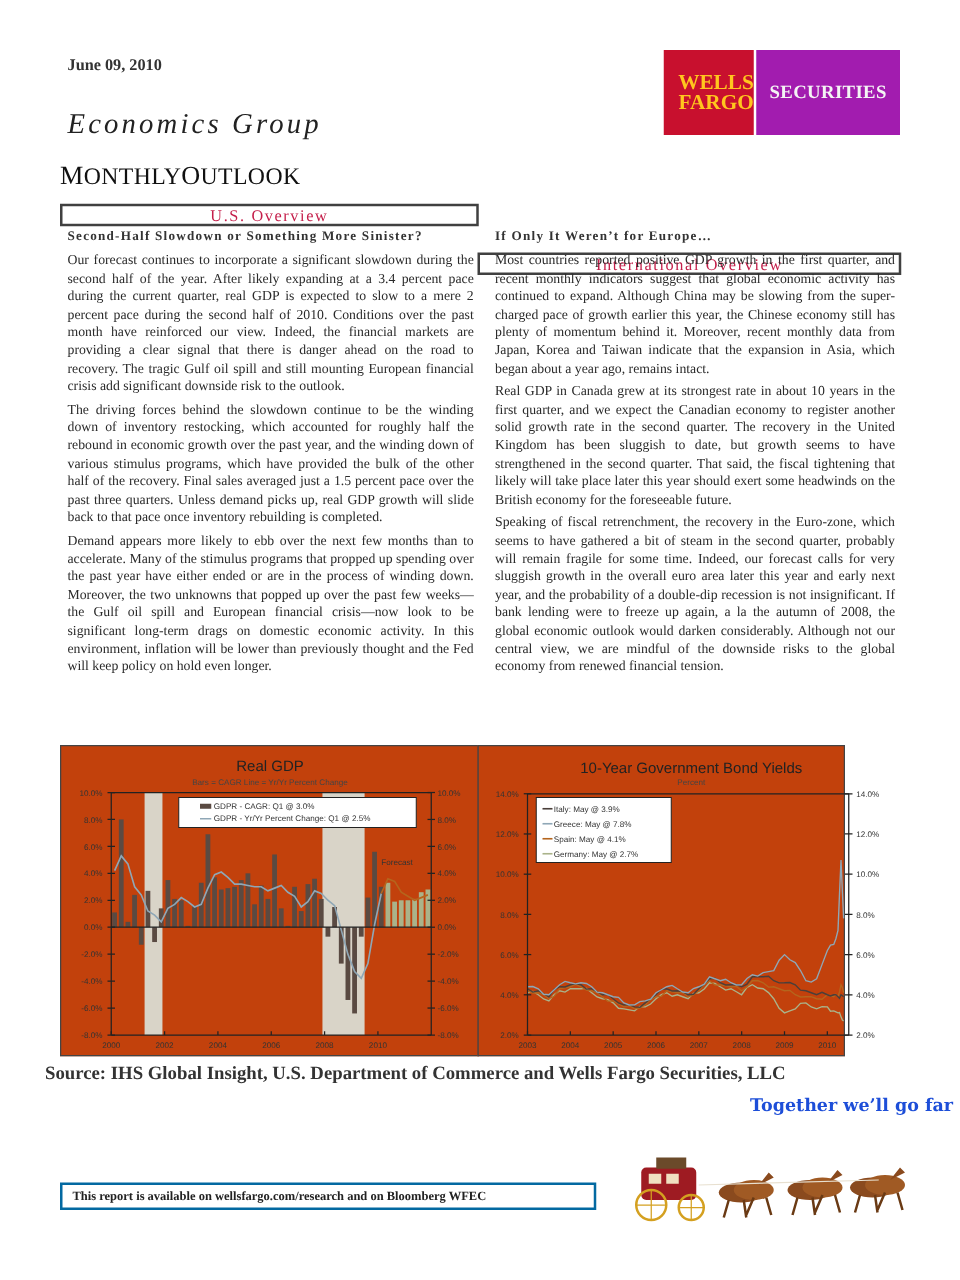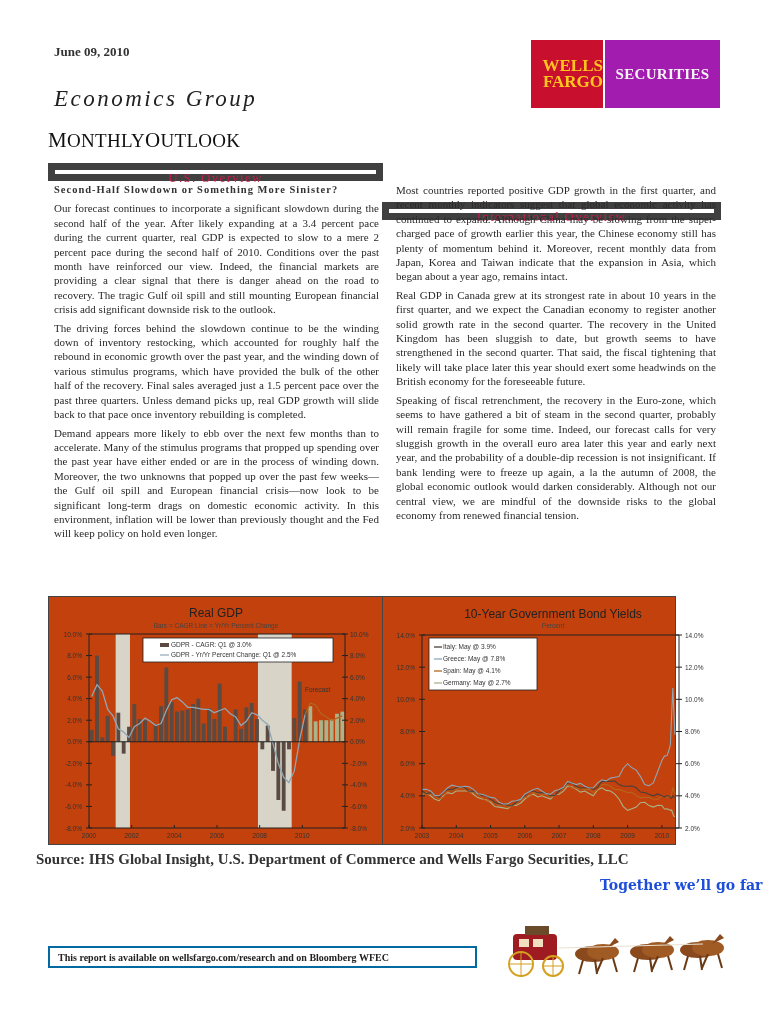--- a/index.html
+++ b/index.html
@@ -6,21 +6,21 @@
   html, body { width: 768px; height: 1024px; background: #ffffff; overflow: hidden; }
   body { position: relative; font-family: "Liberation Serif", "DejaVu Serif", serif; color: #222; }
   .abs { position: absolute; }
   .date { left: 54px; top: 44px; font-size: 13px; font-weight: bold; color: #333; }
   .group { left: 54px; top: 86px; font-size: 23px; font-style: italic; letter-spacing: 2.5px; color: #222; }
   .outlook { left: 48px; top: 128px; font-size: 19px; letter-spacing: 0.3px; color: #111; }
   .outlook .big { font-size: 21px; }
   .logo { left: 531px; top: 40px; height: 68px; display: flex; text-align: right; }
   .logo .wf { width: 72px; height: 68px; background: #c8102e; color: #ffc61e; font-family: "Liberation Serif", serif; font-weight: bold; font-size: 17px; line-height: 16px; display: flex; flex-direction: column; justify-content: center; padding-left: 8px; }
   .logo .sec { width: 115px; height: 68px; margin-left: 2px; background: #a21caf; color: #f4f4f4; font-family: "Liberation Serif", serif; font-weight: bold; font-size: 15px; display: flex; align-items: center; justify-content: center; letter-spacing: 0.3px; }
-  .sechdr { top: 163px; height: 18px; border: 7px solid #404040; font-size: 13px; color: #c41e4a; letter-spacing: 1.3px; text-align: center; line-height: 16px; }
+  .sechdr { top: 163px; height: 18px; border: 2px solid #404040; font-size: 13px; color: #c41e4a; letter-spacing: 1.3px; text-align: center; line-height: 16px; }
   .sechdr.left { left: 48px; width: 335px; }
   .sechdr.right { left: 382px; width: 339px; margin-top: 39px; }
   .col { font-size: 11px; line-height: 14.4px; text-align: justify; color: #2a2a2a; }
   .col.left { left: 54px; top: 183px; width: 325px; }
   .col.right { left: 396px; top: 183px; width: 320px; }
   .col .sub { font-weight: bold; letter-spacing: 1px; margin-bottom: 4px; color: #333; font-size: 10.5px; }
   .col p { margin-bottom: 4px; }
   .chartbox { top: 596px; height: 249px; border: 1px solid #444; background: #c2410c; }
   .chartbox.left { left: 48px; width: 335px; }
   .chartbox.right { left: 382px; width: 294px; }
@@ -50,20 +50,21 @@
 <div class="abs sechdr right">International Overview</div>
 
 <div class="abs col left">
   <div class="sub">Second-Half Slowdown or Something More Sinister?</div>
   <p>Our forecast continues to incorporate a significant slowdown during the second half of the year. After likely expanding at a 3.4 percent pace during the current quarter, real GDP is expected to slow to a mere 2 percent pace during the second half of 2010. Conditions over the past month have reinforced our view. Indeed, the financial markets are providing a clear signal that there is danger ahead on the road to recovery. The tragic Gulf oil spill and still mounting European financial crisis add significant downside risk to the outlook.</p>
   <p>The driving forces behind the slowdown continue to be the winding down of inventory restocking, which accounted for roughly half the rebound in economic growth over the past year, and the winding down of various stimulus programs, which have provided the bulk of the other half of the recovery. Final sales averaged just a 1.5 percent pace over the past three quarters. Unless demand picks up, real GDP growth will slide back to that pace once inventory rebuilding is completed.</p>
   <p>Demand appears more likely to ebb over the next few months than to accelerate. Many of the stimulus programs that propped up spending over the past year have either ended or are in the process of winding down. Moreover, the two unknowns that popped up over the past few weeks—the Gulf oil spill and European financial crisis—now look to be significant long-term drags on domestic economic activity. In this environment, inflation will be lower than previously thought and the Fed will keep policy on hold even longer.</p>
 </div>
 
 <div class="abs col right">
+  <div class="sub">If Only It Weren’t for Europe…</div>
   <p>Most countries reported positive GDP growth in the first quarter, and recent monthly indicators suggest that global economic activity has continued to expand. Although China may be slowing from the super-charged pace of growth earlier this year, the Chinese economy still has plenty of momentum behind it. Moreover, recent monthly data from Japan, Korea and Taiwan indicate that the expansion in Asia, which began about a year ago, remains intact.</p>
   <p>Real GDP in Canada grew at its strongest rate in about 10 years in the first quarter, and we expect the Canadian economy to register another solid growth rate in the second quarter. The recovery in the United Kingdom has been sluggish to date, but growth seems to have strengthened in the second quarter. That said, the fiscal tightening that likely will take place later this year should exert some headwinds on the British economy for the foreseeable future.</p>
   <p>Speaking of fiscal retrenchment, the recovery in the Euro-zone, which seems to have gathered a bit of steam in the second quarter, probably will remain fragile for some time. Indeed, our forecast calls for very sluggish growth in the overall euro area later this year and early next year, and the probability of a double-dip recession is not insignificant. If bank lending were to freeze up again, a la the autumn of 2008, the global economic outlook would darken considerably. Although not our central view, we are mindful of the downside risks to the global economy from renewed financial tension.</p>
 </div>
 
 <div class="abs chartbox left">
   <svg id="chart-gdp" width="335" height="249">
       <text x="167" y="20" text-anchor="middle" font-size="12" fill="#222">Real GDP</text>
       <text x="167" y="31" text-anchor="middle" font-size="6.5" fill="#444">Bars = CAGR     Line = Yr/Yr Percent Change</text>
       <rect x="66.66666666666667" y="37" width="14.293333333334871" height="194" fill="#d9d4c8"></rect>

